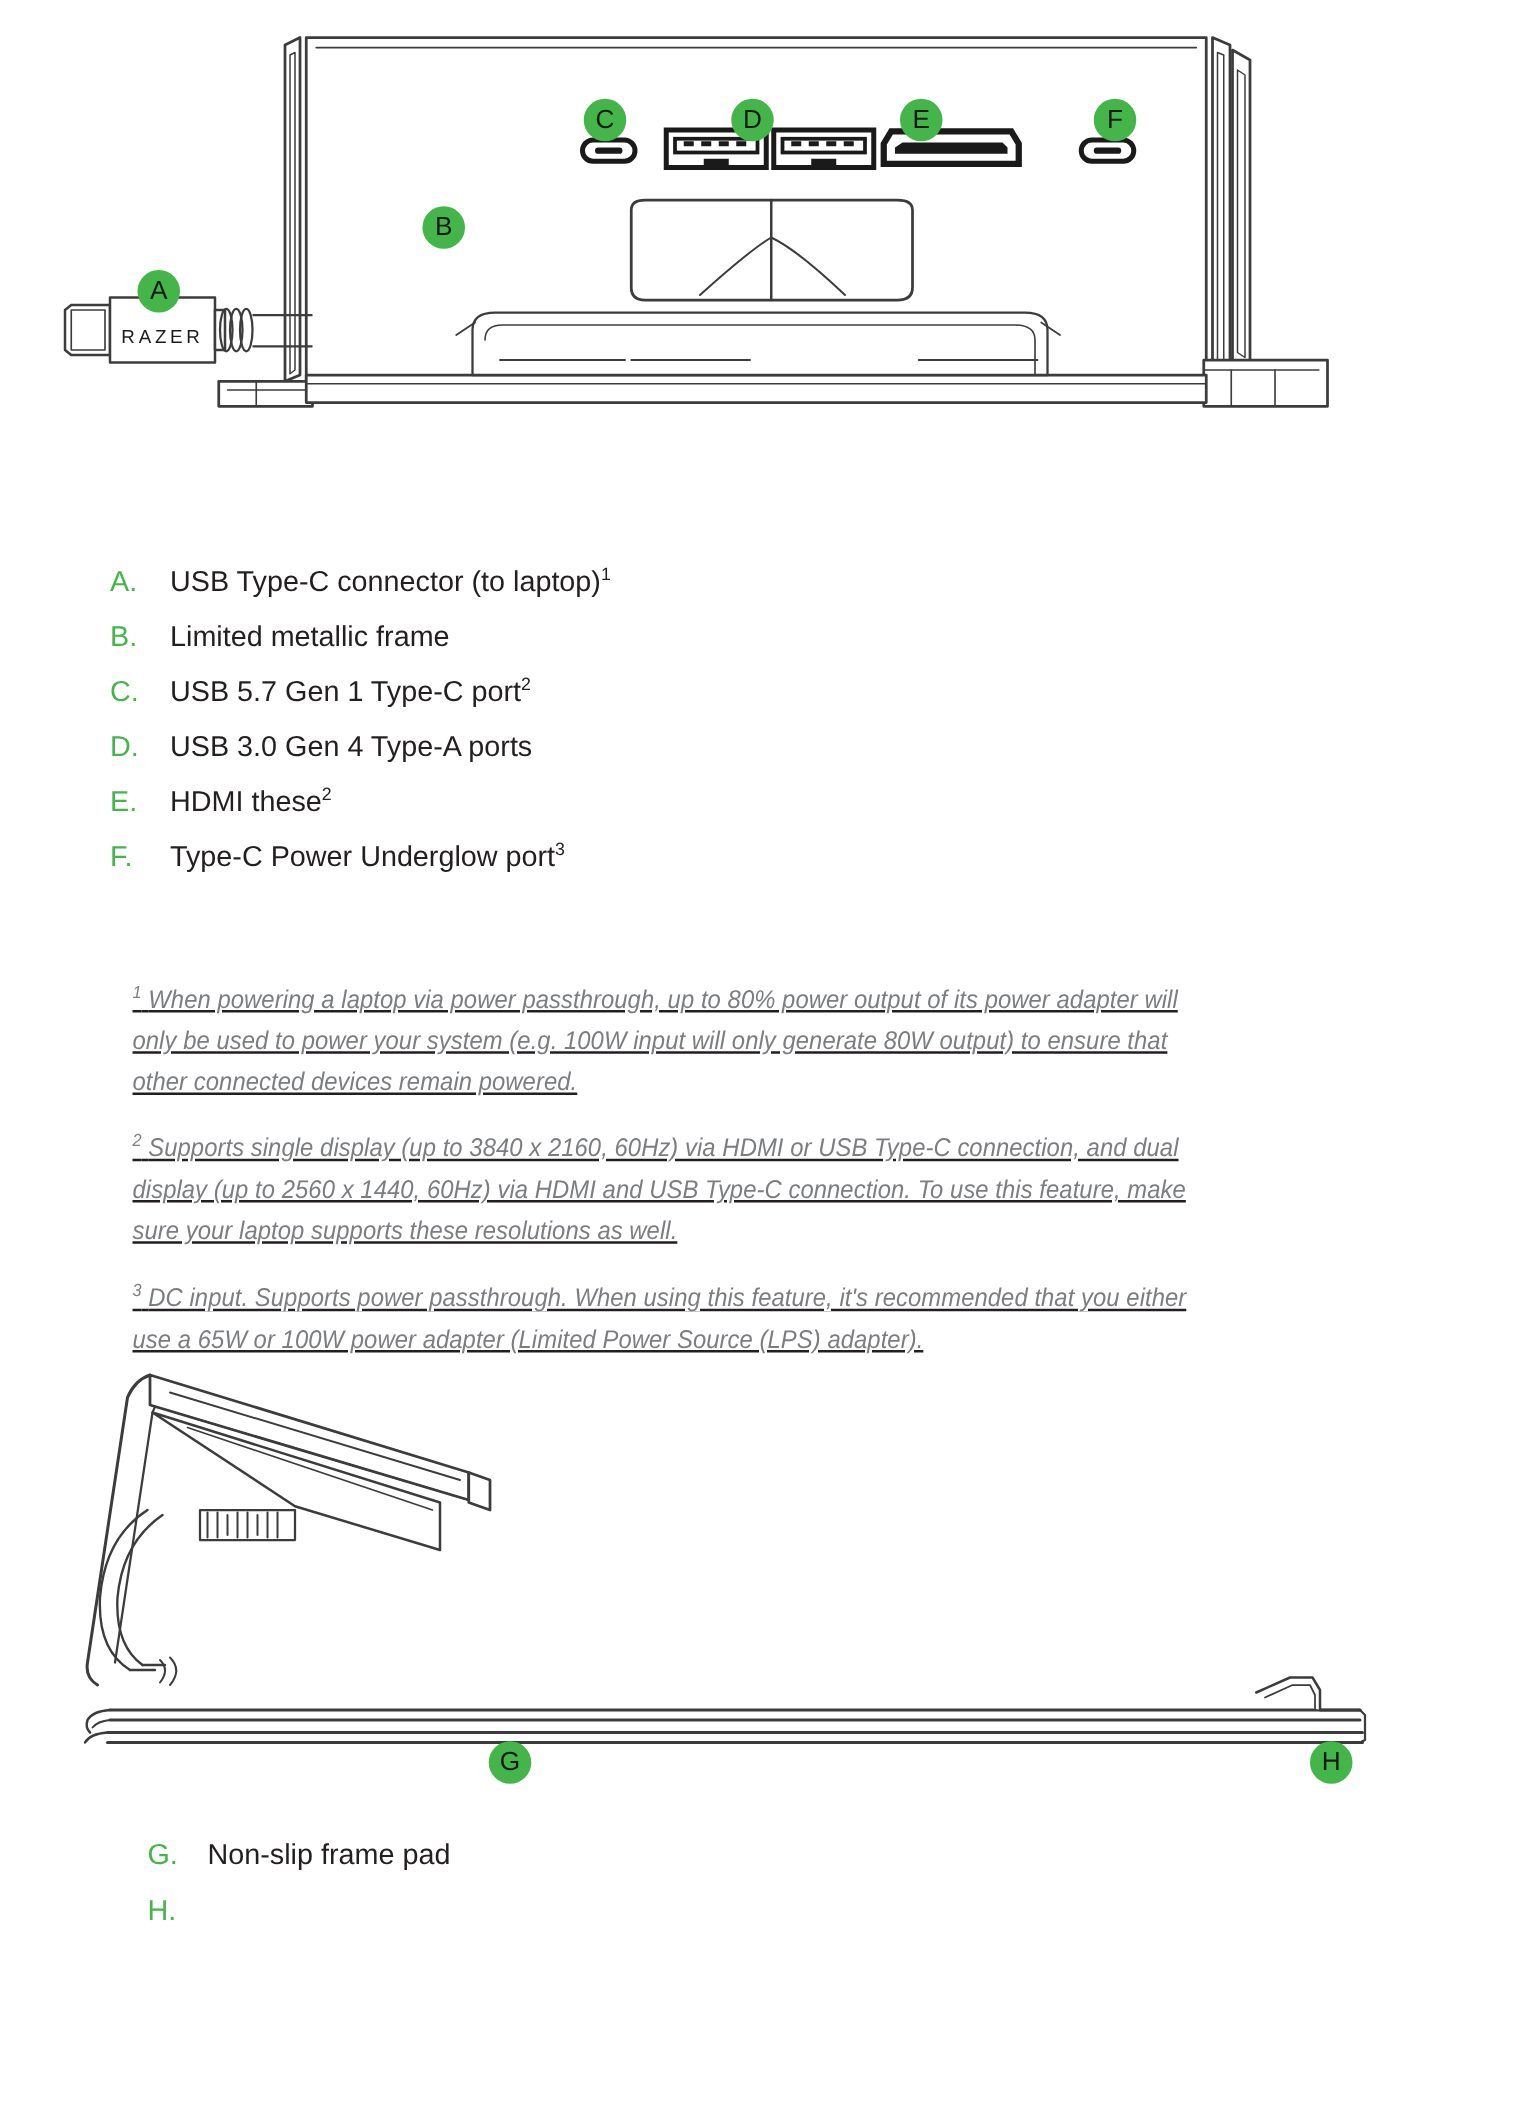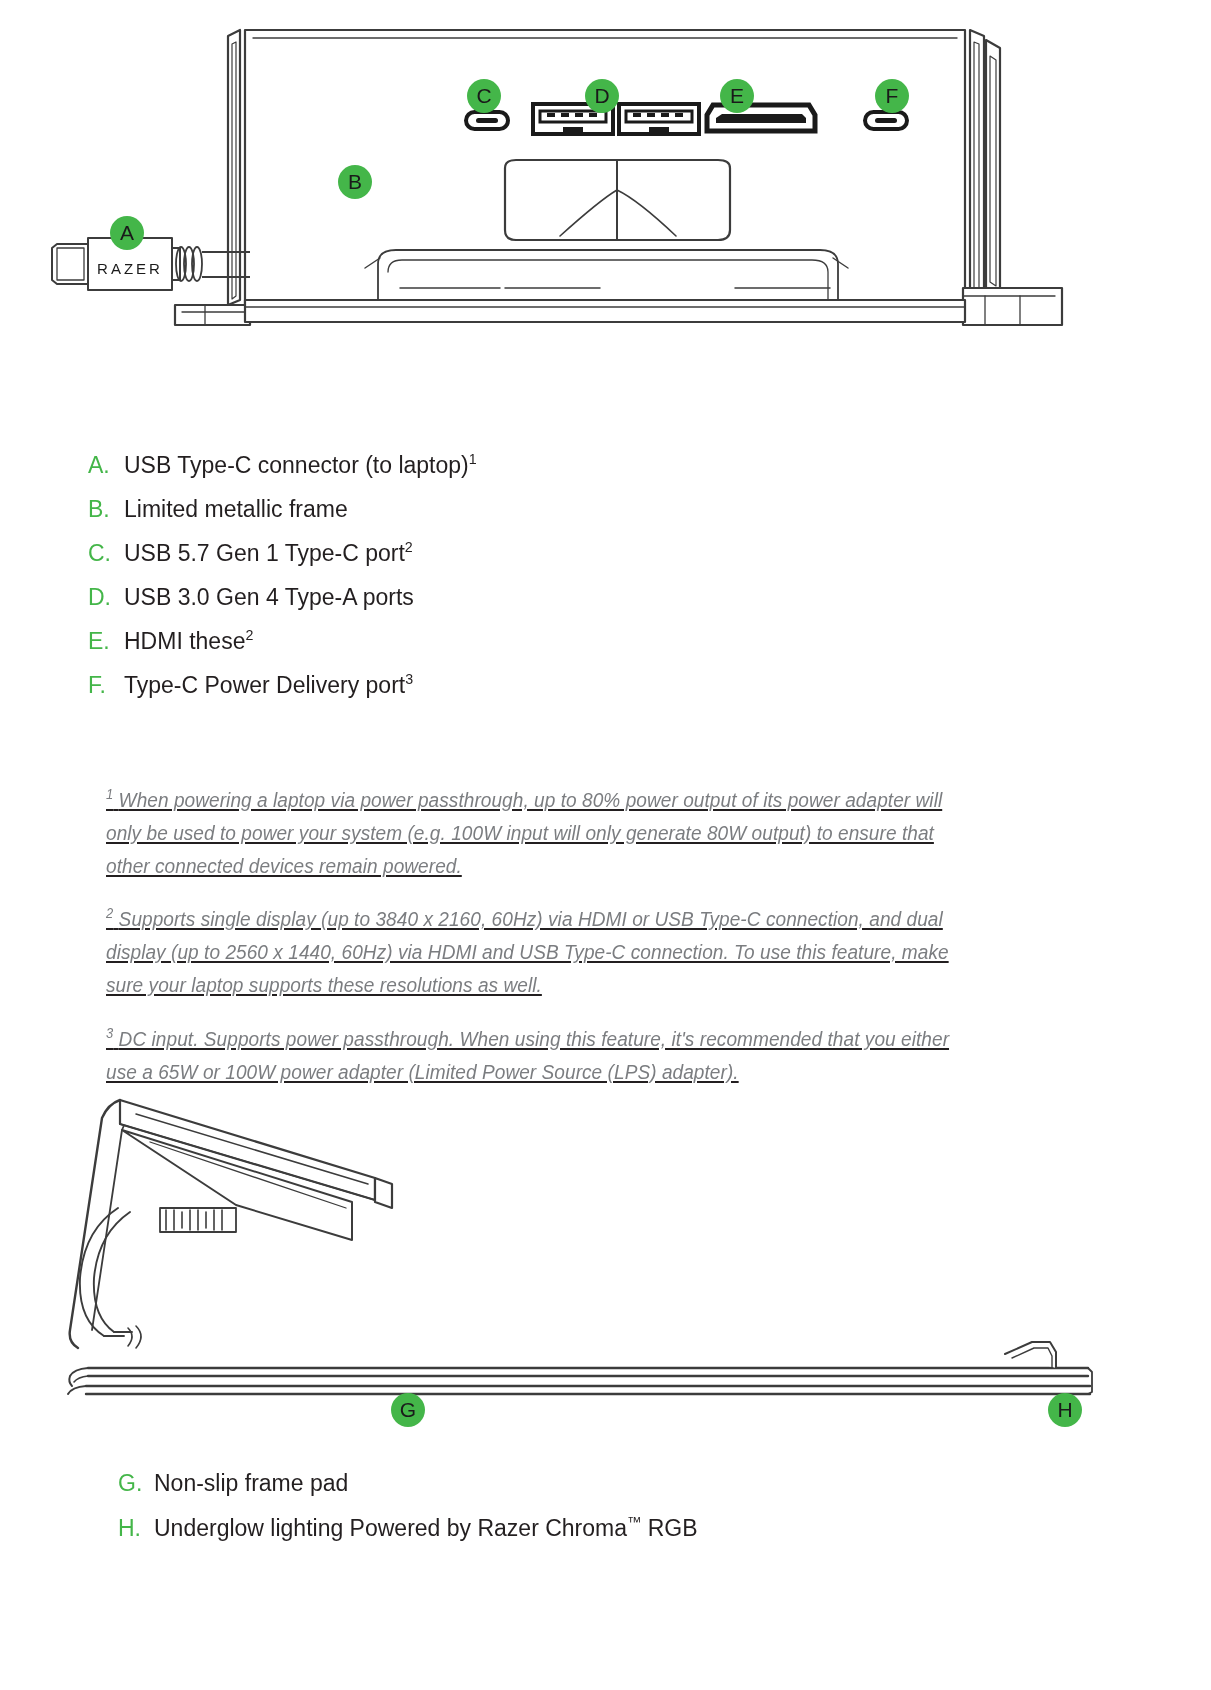--- a/index.html
+++ b/index.html
@@ -69,20 +69,21 @@
     width: 36px;
     flex: none;
     font-family: "Liberation Sans", sans-serif;
   }
   .feature-text {
     color: #231f20;
     font-size: 23px;
     font-weight: 400;
     font-family: "Liberation Sans", sans-serif;
     white-space: pre;
+    margin-left: 12px;
   }
   .feature-text sup {
     font-size: 0.62em;
     vertical-align: super;
     line-height: 0;
   }
 
   
   .footnotes {
     position: absolute;
@@ -246,21 +247,21 @@
   <div class="feature-row">
     <span class="feature-letter">D.</span>
     <span class="feature-text"><span>USB 3.0 Gen 4 Type-A ports</span><sup></sup></span>
   </div>
   <div class="feature-row">
     <span class="feature-letter">E.</span>
     <span class="feature-text"><span>HDMI these</span><sup>2</sup></span>
   </div>
   <div class="feature-row">
     <span class="feature-letter">F.</span>
-    <span class="feature-text"><span>Type-C Power Delivery port</span><sup>3</sup></span>
+    <span class="feature-text"><span>Type-C Power Underglow port</span><sup>3</sup></span>
   </div>
 </div>
 
 <div class="footnotes">
   <p class="footnote"><sup>1</sup> <span>When powering a laptop via power passthrough, up to 80% power output of its power adapter will only be used to power your system (e.g. 100W input will only generate 80W output) to ensure that other connected devices remain powered.</span></p>
   <p class="footnote"><sup>2</sup> <span>Supports single display (up to 3840 x 2160, 60Hz) via HDMI or USB Type-C connection, and dual display (up to 2560 x 1440, 60Hz) via HDMI and USB Type-C connection. To use this feature, make sure your laptop supports these resolutions as well.</span></p>
   <p class="footnote"><sup>3</sup> <span>DC input. Supports power passthrough. When using this feature, it's recommended that you either use a 65W or 100W power adapter (Limited Power Source (LPS) adapter).</span></p>
 </div>
 
 <div class="fig-bottom">
@@ -320,15 +321,14 @@
   <div class="badge" style="left:1048px; top:313px;">H</div>
 </div>
 
 <div class="feature-list-bottom">
   <div class="feature-row">
     <span class="feature-letter">G.</span>
     <span class="feature-text"><span>Non-slip frame pad</span></span>
   </div>
   <div class="feature-row">
     <span class="feature-letter">H.</span>
-    <span class="feature-text"><span>Underglow lighting Powered by Razer Chroma</span><span class="tm">™</span><span> RGB</span></span>
   </div>
 </div>
 
 </body></html>

